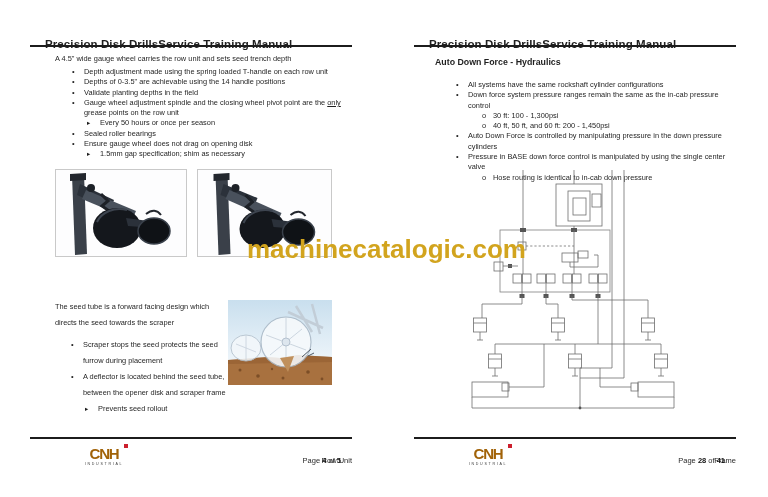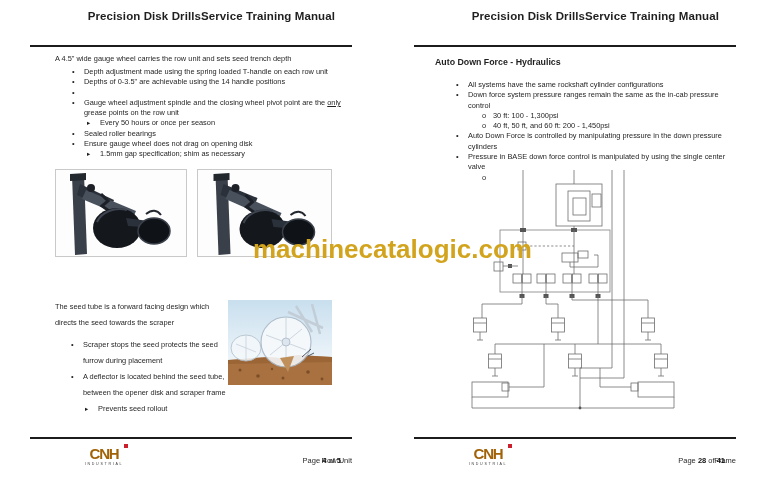--- a/index.html
+++ b/index.html
@@ -5,21 +5,21 @@
   html,body{margin:0;padding:0;}
   body{
     width:768px;height:497px;position:relative;background:#ffffff;overflow:hidden;
     font-family:"Liberation Sans",sans-serif;color:#1f1f1f;
     -webkit-font-smoothing:antialiased;
   }
   .page{position:absolute;top:0;height:497px;width:322px;}
   #left-page{left:30px;}
   #right-page{left:414px;}
 
-  .hdr{position:absolute;top:10px;left:0;right:0;display:flex;justify-content:flex-end;
+  .hdr{position:absolute;top:38px;left:0;right:0;display:flex;justify-content:flex-start;
        font-weight:bold;font-size:11.5px;padding:0 17px 0 15px;letter-spacing:.1px;}
   .hdr-rule{position:absolute;top:45px;left:0;right:0;height:2px;background:#1c1c1c;}
   .foot-rule{position:absolute;top:437px;left:0;right:0;height:2px;background:#1c1c1c;}
 
   .intro{position:absolute;top:54px;left:25px;right:6px;font-size:7.4px;}
 
   .list{position:absolute;font-size:7.4px;line-height:10.3px;}
   #left-list{top:67px;left:0;width:314px;}
   #right-list{top:80px;left:0;width:313px;}
   .li{display:flex;padding-left:42px;}
@@ -46,21 +46,21 @@
   .foot{position:absolute;top:446px;left:0;right:0;height:34px;font-size:7.5px;color:#2a2a2a;}
   .cnh{position:absolute;left:52px;top:1px;width:44px;text-align:center;}
   .cnh-word{font-weight:bold;font-size:15px;letter-spacing:-1.2px;color:#a16207;line-height:13px;position:relative;display:inline-block;}
   .cnh-dot{position:absolute;right:-1.5px;top:-3px;width:3.6px;height:3.6px;background:#cc1f2d;}
   .cnh-sub{font-size:3.6px;letter-spacing:1.7px;color:#3a3a3a;margin-top:1px;}
   .foot-section{position:absolute;left:0;right:0;top:10px;text-align:right;}
   .foot-page{position:absolute;right:11px;top:10px;}
   .foot-page b{font-weight:bold;color:#111;}
 
   #watermark{
-    position:absolute;left:253px;top:234px;z-index:60;
+    position:absolute;left:247px;top:234px;z-index:60;
     font-size:26px;font-weight:bold;color:#d2a41e;letter-spacing:0;white-space:nowrap;text-align:center;
   }
 </style>
 </head>
 <body>
 
 <div class="page" id="left-page">
   <div class="hdr">
     <span>Precision Disk Drills</span>
     <span>Service Training Manual</span>
@@ -73,20 +73,21 @@
     <div class="li">
       <span class="mk">•</span>
       <span class="tx">Depth adjustment made using the spring loaded T-handle on each row unit</span>
     </div>
     <div class="li">
       <span class="mk">•</span>
       <span class="tx">Depths of 0-3.5" are achievable using the 14 handle positions</span>
     </div>
     <div class="li">
       <span class="mk">•</span>
+      <span class="tx">Validate planting depths in the field</span>
     </div>
     <div class="li">
       <span class="mk">•</span>
       <span class="tx"><span>Gauge wheel adjustment spindle and the closing wheel pivot point are the </span><u>only</u><span> grease points on the row unit</span></span>
     </div>
     <div class="li sub">
       <span class="mk">▸</span>
       <span class="tx">Every 50 hours or once per season</span>
     </div>
     <div class="li">
@@ -220,20 +221,21 @@
     <div class="li">
       <span class="mk">•</span>
       <span class="tx">Auto Down Force is controlled by manipulating pressure in the down pressure cylinders</span>
     </div>
     <div class="li">
       <span class="mk">•</span>
       <span class="tx">Pressure in BASE down force control is manipulated by using the single center valve</span>
     </div>
     <div class="li osub">
       <span class="mk">o</span>
+      <span class="tx">Hose routing is identical to in-cab down pressure</span>
     </div>
   </div>
 
   <div id="schematic">
     <svg width="250" height="250" viewBox="0 0 250 250">
       <g stroke="#6e6e6e" stroke-width="0.8" fill="none">
 
         <path d="M65,2 V62"></path>
         <path d="M116,2 V16"></path>
         <path d="M154,2 V200 H122"></path>

